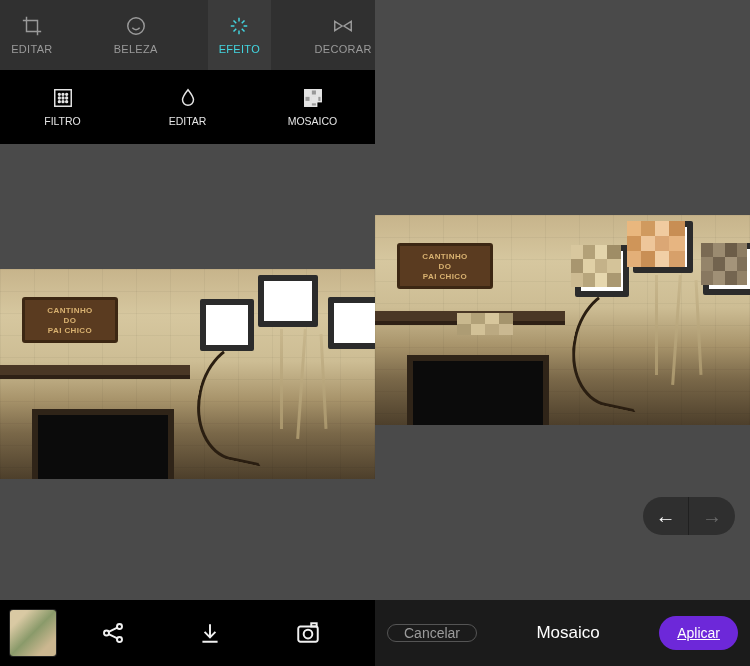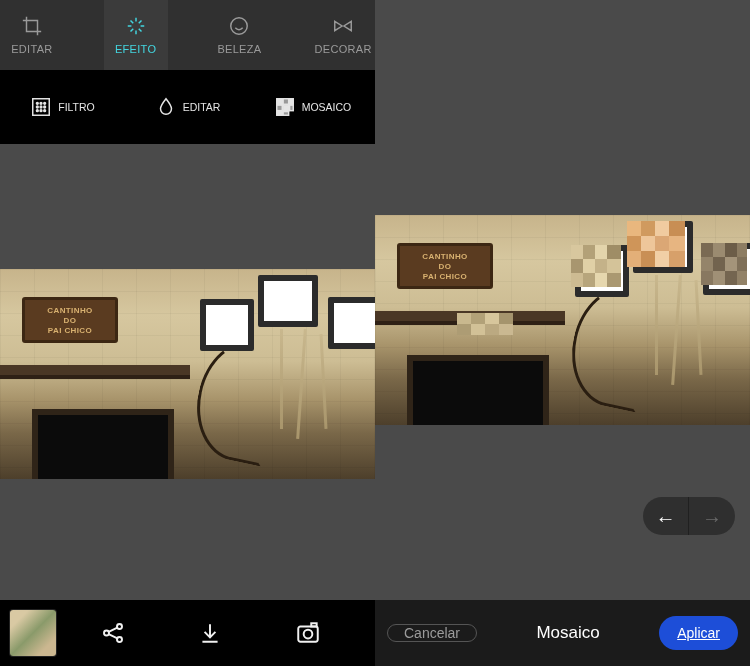--- a/index.html
+++ b/index.html
@@ -6,41 +6,41 @@
   .app{display:flex;width:750px;height:666px;}
   .pane{position:relative;width:375px;height:666px;overflow:hidden;}
   
   .left{background:#4a4a4a;}
   .topbar{display:flex;height:70px;background:#303030;gap:40px;}
   .tab{flex:1;display:flex;flex-direction:column;align-items:center;justify-content:center;gap:6px;color:#9a9a9a;font-size:11px;letter-spacing:.3px;cursor:pointer;}
   .tab.active{background:#3b3b3b;color:#43d6e0;}
   .tab svg{width:22px;height:22px;stroke:#9a9a9a;fill:none;stroke-width:1.6;}
   .tab.active svg{stroke:#43d6e0;}
   .subbar{display:flex;height:74px;background:#000;}
-  .sub{flex:1;display:flex;flex-direction:row;align-items:center;justify-content:center;gap:6px;color:#e5e5e5;font-size:10.5px;cursor:pointer;}
+  .sub{flex:1;display:flex;flex-direction:column;align-items:center;justify-content:center;gap:6px;color:#e5e5e5;font-size:10.5px;cursor:pointer;}
   .sub svg{width:22px;height:22px;stroke:#e5e5e5;fill:none;stroke-width:1.6;}
   .canvas-left{position:absolute;left:0;top:144px;right:0;bottom:66px;background:#4a4a4a;}
   .img-left{position:absolute;left:0;top:82px;width:375px;height:210px;}
   .bottombar-left{position:absolute;left:0;right:0;bottom:0;height:66px;background:#000;display:flex;align-items:center;}
   .thumb{width:46px;height:46px;margin-left:10px;border-radius:3px;background:linear-gradient(135deg,#d9c9a3 20%,#8a9a6a 50%,#cbb790 80%);box-shadow:0 0 0 1px #222;}
   .bb-icons{flex:1;display:flex;justify-content:space-around;align-items:center;padding:0 18px 0 8px;}
   .bb-icons svg{width:26px;height:26px;stroke:#f0f0f0;fill:none;stroke-width:1.8;cursor:pointer;}
   
   .right{background:#4a4a4a;}
   .canvas-right{position:absolute;left:0;top:0;right:0;bottom:113px;background:#4a4a4a;}
   .img-right{position:absolute;left:0;top:172px;width:375px;height:210px;}
   .pager{position:absolute;right:15px;bottom:18px;display:flex;background:#2f2f2f;border-radius:22px;overflow:hidden;}
   .pager button{width:46px;height:38px;border:none;background:transparent;color:#fff;font-size:20px;cursor:pointer;}
   .pager button:first-child{border-right:1px solid #202020;}
   .pager button:disabled{color:#6a6a6a;cursor:default;}
   .hintbar{position:absolute;left:0;right:0;bottom:66px;height:47px;background:#000;color:#d8d8d8;font-size:12px;display:flex;align-items:center;justify-content:center;}
   .bottombar-right{position:absolute;left:0;right:0;bottom:0;height:66px;background:#1b1b1b;display:flex;align-items:center;justify-content:space-between;padding:0 12px;box-sizing:border-box;}
   .btn-cancel{border:1px solid #555;background:transparent;color:#9b9b9b;border-radius:20px;padding:0 16px;font-size:14px;cursor:pointer;}
   .title-center{color:#fff;font-size:17px;font-weight:400;}
-  .btn-apply{border:none;background:#1d4ed8;color:#fff;border-radius:20px;padding:9px 18px;font-size:14px;cursor:pointer;text-decoration:underline;}
+  .btn-apply{border:none;background:#6d28d9;color:#fff;border-radius:20px;padding:9px 18px;font-size:14px;cursor:pointer;text-decoration:underline;}
   
   .photo{position:relative;width:100%;height:100%;background:linear-gradient(180deg,#c7b48b 0%,#d6c79f 22%,#cdbd94 44%,#a8946b 62%,#7a6849 78%,#4d3f2b 100%);overflow:hidden;margin-top:43px;}
   .brick{position:absolute;inset:0;background-image:
      linear-gradient(#00000012 1px,transparent 1px),
      linear-gradient(90deg,#00000012 1px,transparent 1px);
      background-size:34px 22px,34px 22px;opacity:.55;}
   .plaque{position:absolute;left:22px;top:28px;width:96px;height:46px;background:#5a3b20;border:3px solid #3c2713;border-radius:3px;color:#d8b170;font:600 8px/10px Arial;text-align:center;padding-top:6px;box-sizing:border-box;letter-spacing:.4px;}
   .frame{position:absolute;background:#fff;border:6px solid #2b2b2b;border-radius:2px;}
   .frame.a{left:200px;top:30px;width:42px;height:40px;}
   .frame.b{left:258px;top:6px;width:48px;height:40px;}
@@ -62,32 +62,32 @@
 
   <div class="pane left">
 
     <div class="topbar">
       <div class="tab">
         <svg viewBox="0 0 24 24">
             <path d="M6 2v16h16M2 6h16v16"></path>
           </svg>
         <span>EDITAR</span>
       </div>
-      <div class="tab active">
-        <svg viewBox="0 0 24 24">
-            <path d="M12 3v4M12 17v4M3 12h4M17 12h4M6 6l3 3M15 15l3 3M18 6l-3 3M9 15l-3 3"></path>
-          </svg>
-        <span>EFEITO</span>
-      </div>
       <div class="tab">
         <svg viewBox="0 0 24 24">
             <circle cx="12" cy="12" r="9"></circle>
             <path d="M8 14c1.3 1.5 2.7 2 4 2s2.7-.5 4-2"></path>
           </svg>
         <span>BELEZA</span>
+      </div>
+      <div class="tab active">
+        <svg viewBox="0 0 24 24">
+            <path d="M12 3v4M12 17v4M3 12h4M17 12h4M6 6l3 3M15 15l3 3M18 6l-3 3M9 15l-3 3"></path>
+          </svg>
+        <span>EFEITO</span>
       </div>
       <div class="tab">
         <svg viewBox="0 0 24 24">
             <path d="M3 7l8 5-8 5zM21 7l-8 5 8 5z"></path>
           </svg>
         <span>DECORAR</span>
       </div>
     </div>
 
     <div class="subbar">

